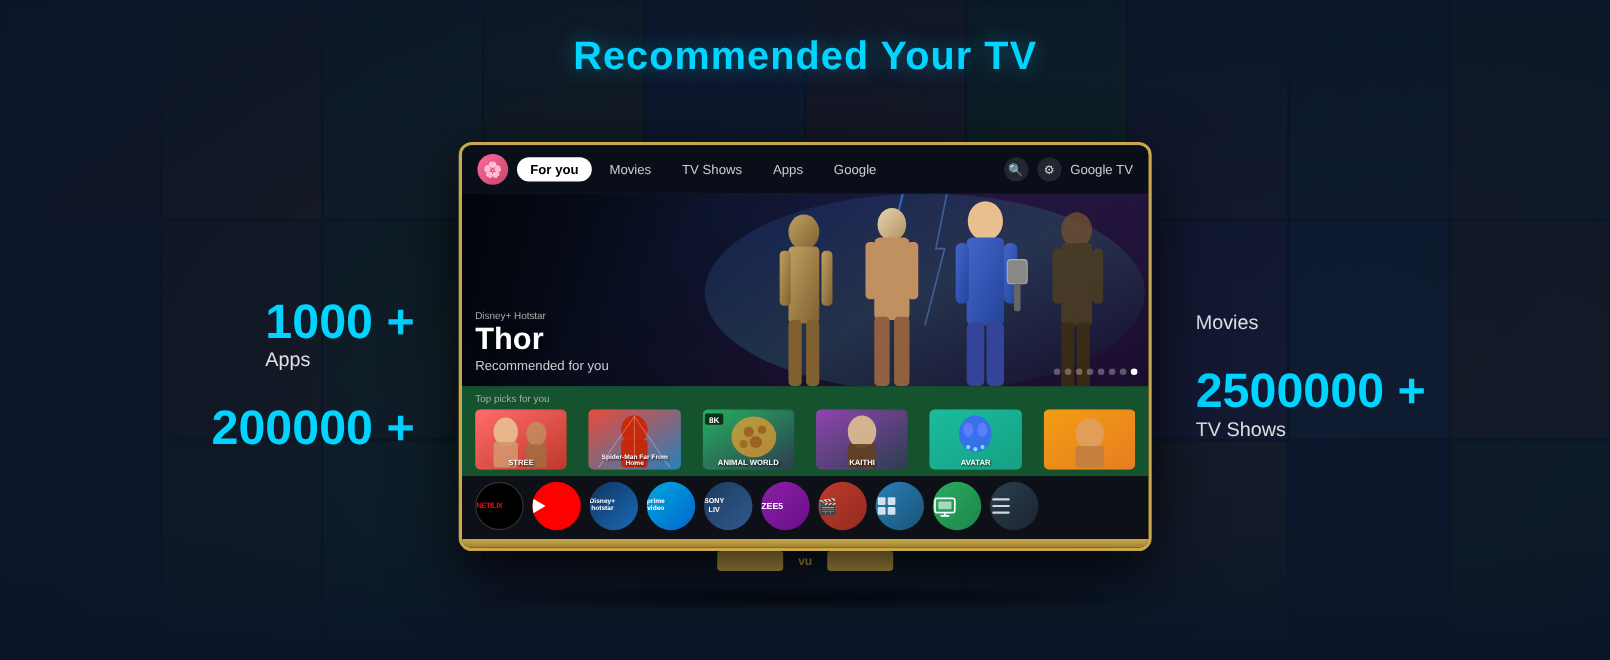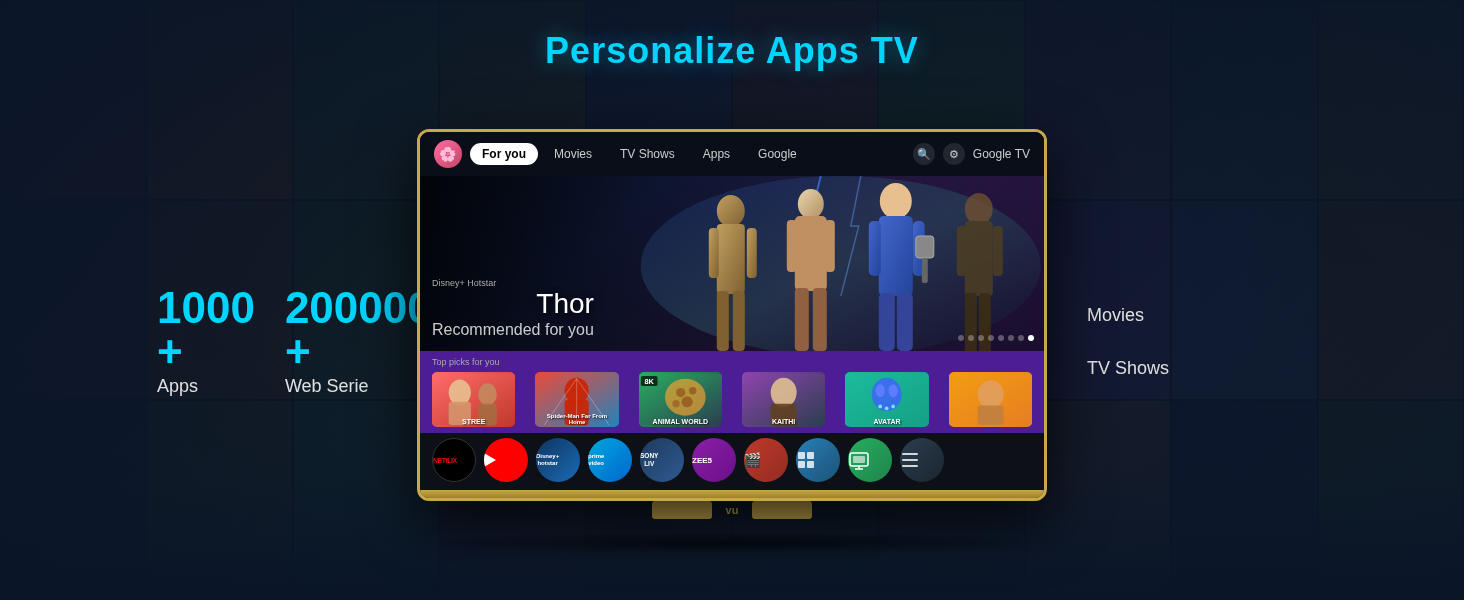--- a/index.html
+++ b/index.html
@@ -108,21 +108,21 @@
       gap: 0;
       width: 100%;
       margin-top: 10px;
       flex: 1;
     }
 
     
     .stats-left {
       width: 280px;
       display: flex;
-      flex-direction: row;
+      flex-direction: column;
       gap: 30px;
       padding: 20px 30px;
       align-items: flex-end;
     }
 
     .stat-item {}
 
     .stat-number {
       font-size: 44px;
       font-weight: 900;
@@ -272,29 +272,28 @@
     }
 
     .gtv-hero-source {
       font-size: 9px;
       color: #aaa;
       margin-bottom: 2px;
     }
 
     .gtv-hero-title {
       font-size: 28px;
-      font-weight: 400;
+      font-weight: 700;
       color: white;
       line-height: 1;
       text-shadow: 2px 2px 8px rgba(0,0,0,0.8);
-      text-align: right;
     }
 
     .gtv-hero-subtitle {
-      font-size: 16px;
+      font-size: 12px;
       color: #cccccc;
       margin-top: 3px;
     }
 
     .gtv-hero-dots {
       position: absolute;
       bottom: 10px;
       right: 10px;
       display: flex;
       gap: 4px;
@@ -308,21 +307,21 @@
       background: rgba(255,255,255,0.3);
     }
 
     .dot.active {
       background: white;
     }
 
     
     .gtv-section {
       padding: 6px 12px;
-      background: #4c1d95;
+      background: #14532d;
     }
 
     .gtv-section-title {
       font-size: 9px;
       color: #aaaaaa;
       margin-bottom: 5px;
     }
 
     .gtv-thumbnails {
       display: flex;
@@ -517,32 +516,31 @@
   <div class="bg-cell"></div>
   <div class="bg-cell"></div>
   <div class="bg-cell"></div>
 </div>
 
 <div class="bg-overlay"></div>
 <div class="bg-bottom-fade"></div>
 
 <div class="main-content">
 
-  <h1 class="page-title">Personalize Apps TV</h1>
+  <h1 class="page-title">Recommended Your TV</h1>
 
   <div class="stats-tv-row">
 
     <div class="stats-left">
       <div class="stat-item">
         <div class="stat-number">1000 +</div>
         <div class="stat-label">Apps</div>
       </div>
       <div class="stat-item">
         <div class="stat-number">200000 +</div>
-        <div class="stat-label">Web Serie</div>
       </div>
     </div>
 
     <div class="tv-container">
       <div>
         <div class="tv-frame">
           <div class="tv-screen">
 
             <div class="gtv-nav">
               <div class="gtv-logo">🌸</div>
@@ -840,19 +838,20 @@
         </div>
         <div class="tv-shadow"></div>
       </div>
     </div>
 
     <div class="stats-right">
       <div class="stat-item">
         <div class="stat-label">Movies</div>
       </div>
       <div class="stat-item">
+        <div class="stat-number">2500000 +</div>
         <div class="stat-label">TV Shows</div>
       </div>
     </div>
 
   </div>
 
 </div>
 
 </body></html>

